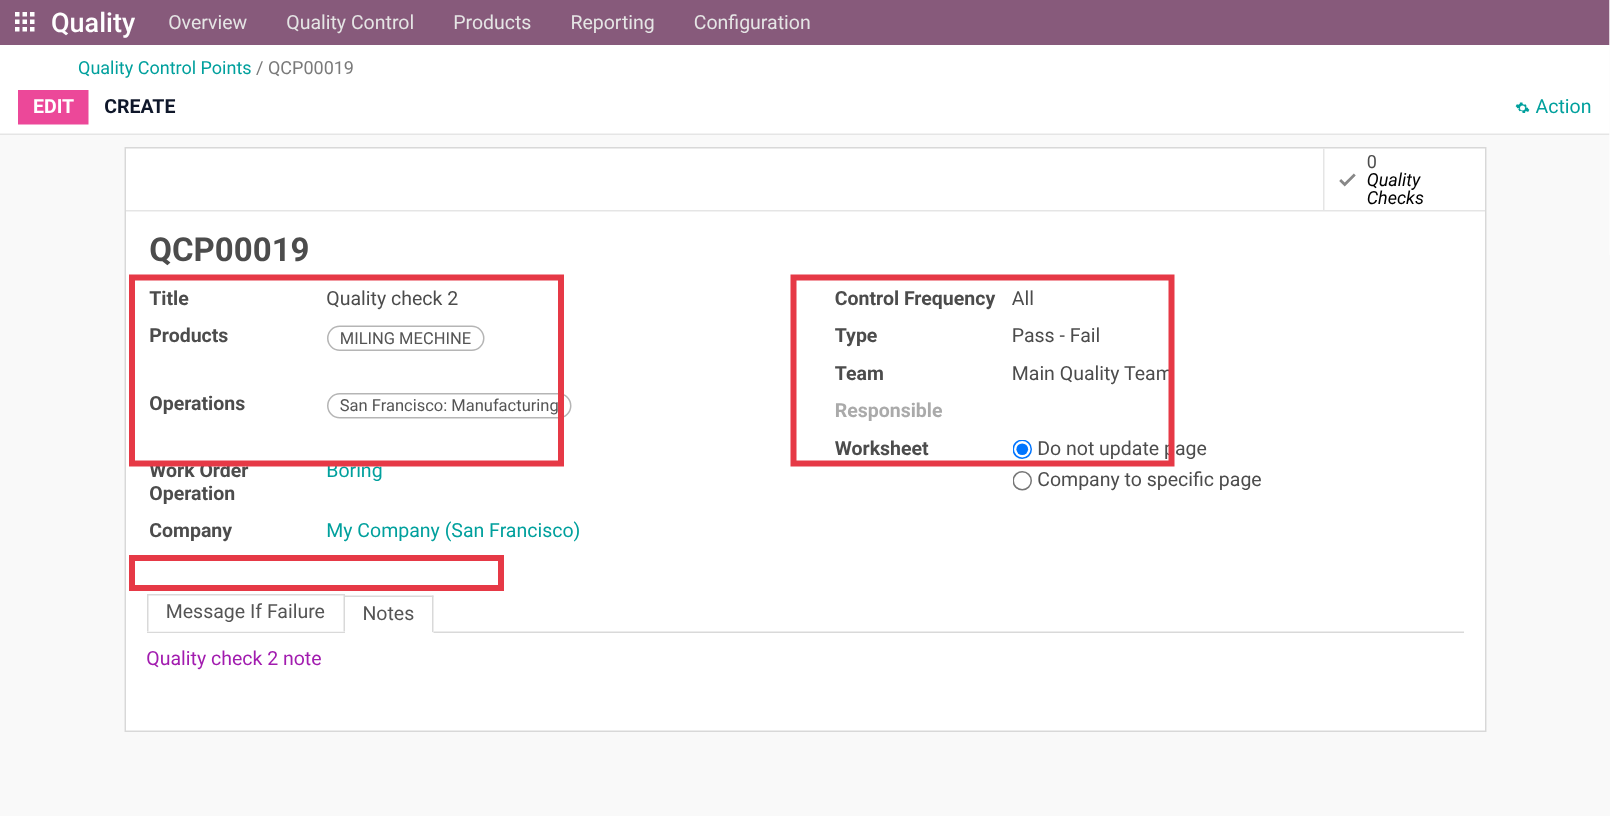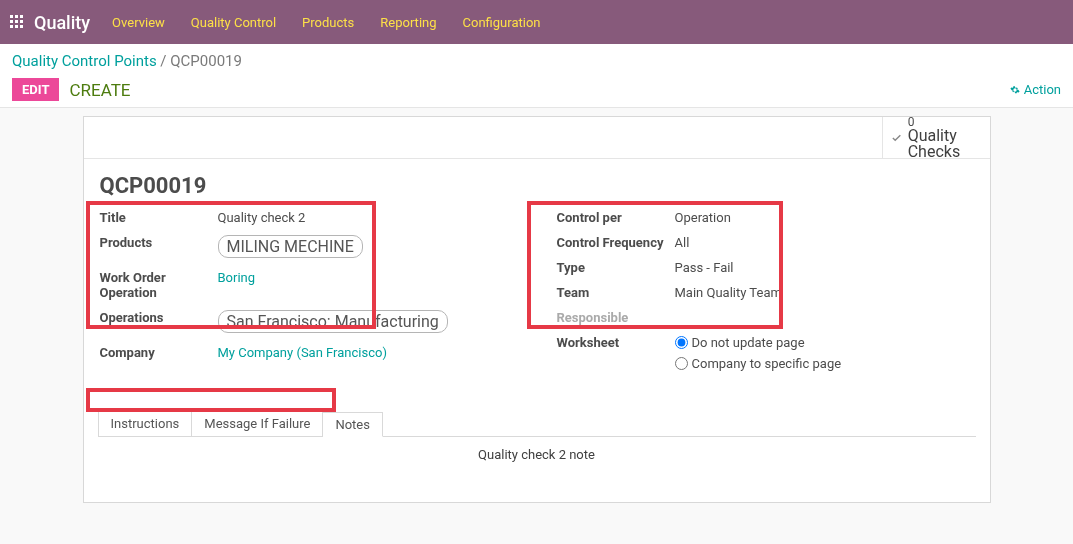--- a/index.html
+++ b/index.html
@@ -1,65 +1,65 @@
 <!DOCTYPE html>
 <html><head>
 <meta charset="utf-8">
 <style>
 * { margin: 0; padding: 0; box-sizing: border-box; font-family: -apple-system, BlinkMacSystemFont, "Segoe UI", Roboto, Helvetica, Arial, sans-serif; }
 body { background: #f9f9f9; width: 1073px; height: 544px; overflow: hidden; font-size: 13px; color: #4c4c4c; }
 
 
-.topnav { background: #875a7b; height: 44px; display: flex; align-items: center; padding: 0 10px; color: #fff; }
+.topnav { background: #875a7b; height: 30px; display: flex; align-items: center; padding: 0 10px; color: #fff; }
 .topnav .apps { width: 14px; height: 14px; margin-right: 10px; cursor: pointer; }
 .topnav .brand { font-size: 18px; font-weight: 500; margin-right: 22px; }
-.topnav .menuitem { font-size: 13px; margin-right: 26px; color: #fde047; cursor: pointer; }
+.topnav .menuitem { font-size: 13px; margin-right: 26px; color: #e5e5e5; cursor: pointer; }
 
 
 .subbar { background: #fff; border-bottom: 1px solid #e5e5e5; padding: 8px 12px 6px 12px; }
-.breadcrumb { font-size: 15px; color: #7a7a7a; margin-bottom: 8px; }
+.breadcrumb { font-size: 12px; color: #7a7a7a; margin-bottom: 8px; margin-left: 40px; }
 .breadcrumb .bc-link { color: #00a09d; cursor: pointer; }
 .ctrl-row { display: flex; justify-content: space-between; align-items: center; }
 .ctrl-left { display: flex; align-items: center; gap: 10px; }
 .btn-edit { background: #ec4899; color: #fff; border: none; padding: 4px 10px; font-size: 13px; font-weight: 700; cursor: pointer; }
-.btn-create { background: transparent; border: none; color: #4d7c0f; font-weight: 400; font-size: 17px; cursor: pointer; }
+.btn-create { background: transparent; border: none; color: #0f172a; font-weight: 700; font-size: 13px; cursor: pointer; }
 .action-link { color: #00a09d; font-weight: 400; font-size: 13px; cursor: pointer; display: flex; align-items: center; gap: 4px; }
 .action-link .gear { width: 10px; height: 10px; }
 
 
 .sheet-wrap { padding: 8px 0 0 0; display: flex; justify-content: center; }
 .sheet { width: 908px; background: #fff; border: 1px solid #d8d8d8; position: relative; padding-bottom: 30px; }
 .button-box-holder { border-bottom: 1px solid #e5e5e5; height: 42px; display: flex; justify-content: flex-end; }
 .statbtn { width: 108px; border-left: 1px solid #e5e5e5; display: flex; align-items: center; padding: 4px 8px; gap: 6px; cursor: pointer; }
 .statbtn .check { width: 16px; height: 16px; color: #888; }
 .statbtn .statnum { color: #4c4c4c; font-size: 12px; line-height: 1; }
-.statbtn .statlabel { color: #404040; font-size: 16px; line-height: 1; }
+.statbtn .statlabel { color: #000000; font-size: 12px; line-height: 1; font-style: italic; }
 
 .sheet-body { padding: 14px 16px 0 16px; }
 .h1ref { font-size: 22px; font-weight: 700; color: #4c4c4c; margin-bottom: 12px; }
 
 .two-col { display: flex; gap: 40px; }
 .col { flex: 1; }
 .frow { display: flex; align-items: flex-start; margin-bottom: 10px; font-size: 13px; }
 .flabel { width: 118px; color: #4c4c4c; font-weight: 700; font-size: 13px; flex-shrink: 0; }
 .fval { color: #4c4c4c; }
 .fval.link { color: #00a09d; cursor: pointer; }
-.tag { border: 1px solid #b5b5b5; border-radius: 10px; padding: 1px 8px; font-size: 16px; color: #555; display: inline-block; margin-bottom: 2px; }
+.tag { border: 1px solid #b5b5b5; border-radius: 10px; padding: 1px 8px; font-size: 11px; color: #555; display: inline-block; margin-bottom: 18px; }
 .radio-row label { display: flex; align-items: center; gap: 4px; margin-bottom: 6px; font-size: 13px; }
 .muted { color: #aaa; }
 
 
 .redbox { position: absolute; border: 4px solid #e63946; pointer-events: none; z-index: 5; }
 
 
 .tabs-zone { position: relative; margin: 24px 14px 0 14px; border-bottom: 1px solid #d9d9d9; display: flex; }
 .tab { border: 1px solid #d9d9d9; border-bottom: none; padding: 4px 12px; font-size: 13px; color: #555; background: #fff; cursor: pointer; margin-right: 0; }
 .tab + .tab { border-left: none; }
 .tab.active { background: #fff; font-weight: 400; border-bottom: 1px solid #fff; position: relative; top: 1px; }
-.tab-content { padding: 10px 14px; font-size: 13px; color: #404040; text-align: center; }
+.tab-content { padding: 10px 14px; font-size: 13px; color: #a21caf; }
 </style>
 </head>
 <body>
 
 <div class="topnav">
   <svg class="apps" viewBox="0 0 14 14">
     <rect x="0" y="0" width="3" height="3" fill="#fff"></rect>
       <rect x="5" y="0" width="3" height="3" fill="#fff"></rect>
       <rect x="10" y="0" width="3" height="3" fill="#fff"></rect>
     <rect x="0" y="5" width="3" height="3" fill="#fff"></rect>
@@ -117,38 +117,34 @@
         <div class="col" style="position:relative;">
           <div class="frow">
             <div class="flabel">Title</div>
             <div class="fval">Quality check 2</div>
           </div>
           <div class="frow">
             <div class="flabel">Products</div>
             <div class="fval"><span class="tag">MILING MECHINE</span></div>
           </div>
           <div class="frow">
+            <div class="flabel">Operations</div>
+            <div class="fval"><span class="tag">San Francisco: Manufacturing</span></div>
+          </div>
+          <div class="frow">
             <div class="flabel">Work Order Operation</div>
             <div class="fval link">Boring</div>
-          </div>
-          <div class="frow">
-            <div class="flabel">Operations</div>
-            <div class="fval"><span class="tag">San Francisco: Manufacturing</span></div>
           </div>
           <div class="frow">
             <div class="flabel">Company</div>
             <div class="fval link">My Company (San Francisco)</div>
           </div>
         </div>
 
         <div class="col">
-          <div class="frow">
-            <div class="flabel">Control per</div>
-            <div class="fval">Operation</div>
-          </div>
           <div class="frow">
             <div class="flabel">Control Frequency</div>
             <div class="fval">All</div>
           </div>
           <div class="frow">
             <div class="flabel">Type</div>
             <div class="fval">Pass - Fail</div>
           </div>
           <div class="frow">
             <div class="flabel">Team</div>
@@ -169,21 +165,20 @@
                   <input type="radio" name="ws" style="">
                   <span>Company to specific page</span>
                 </label>
             </div>
           </div>
         </div>
       </div>
     </div>
 
     <div class="tabs-zone">
-      <div class="tab">Instructions</div>
       <div class="tab">Message If Failure</div>
       <div class="tab active">Notes</div>
     </div>
     <div class="tab-content">Quality check 2  note</div>
 
     <div class="redbox" style="left:2px; top:84px; width:290px; height:128px;"></div>
     <div class="redbox" style="left:443px; top:84px; width:256px; height:128px;"></div>
     <div class="redbox" style="left:2px; top:271px; width:250px; height:24px;"></div>
   </div>
 </div>

